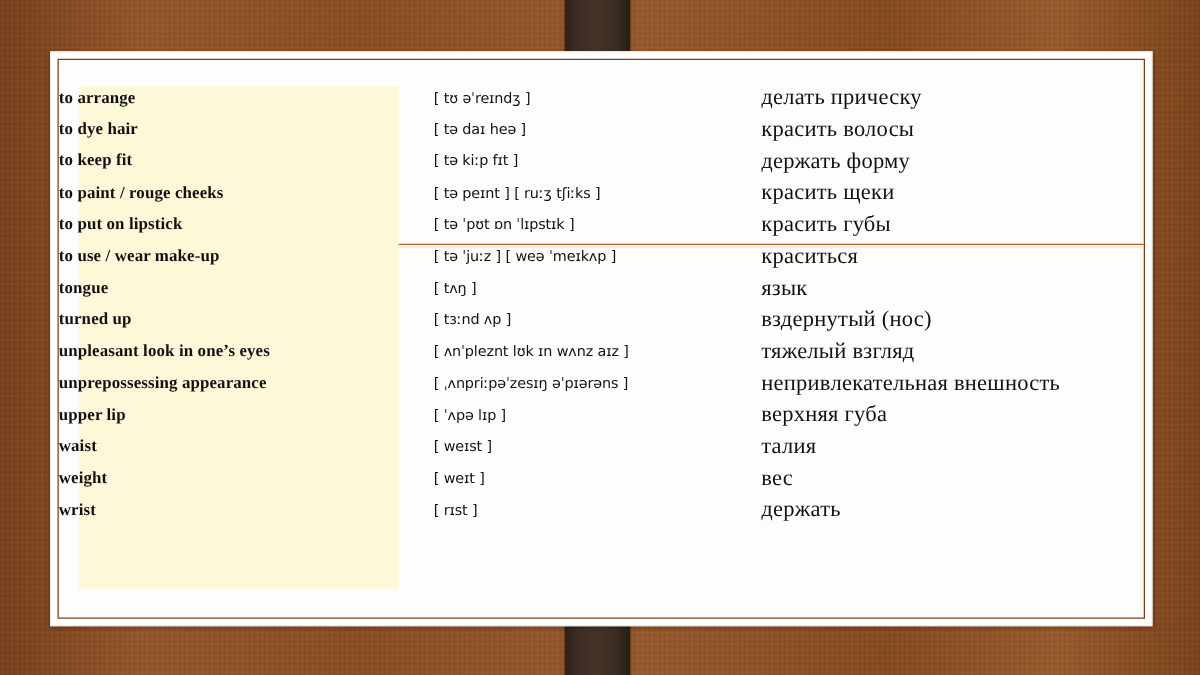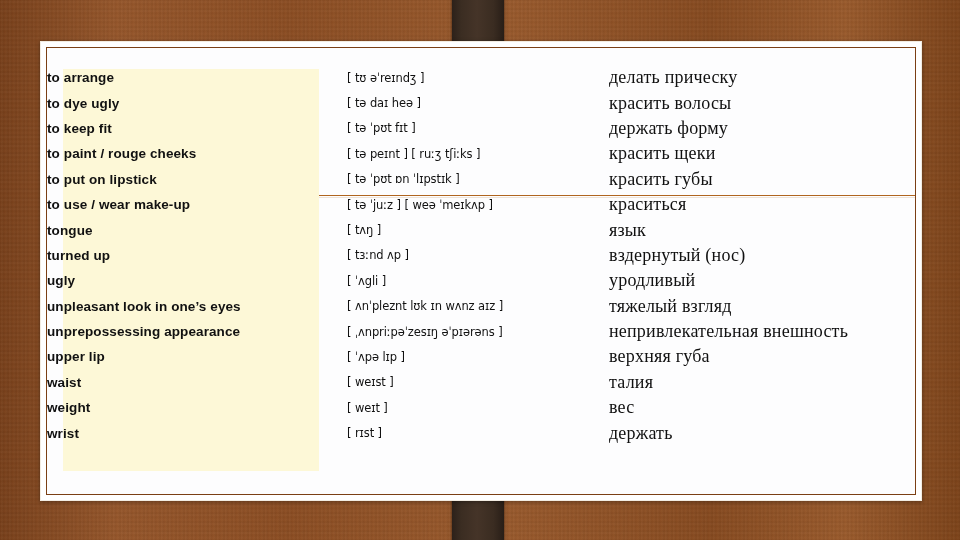--- a/index.html
+++ b/index.html
@@ -109,21 +109,21 @@
     padding: 0;
     height: 25.4px;
     vertical-align: middle;
     color: #111111;
     white-space: nowrap;
     overflow: hidden;
   }
   td.c-term {
     width: 300px;
     padding-left: 32px;
-    font-family: Liberation Sans, sans-serif;
+    font-family: Liberation Serif, serif;
     font-size: 13.5px;
     font-weight: 600;
     letter-spacing: 0.1px;
   }
   td.c-ipa {
     width: 262px;
     font-family: "DejaVu Sans", sans-serif;
     font-size: 11.5px;
     letter-spacing: -0.1px;
   }
@@ -168,27 +168,27 @@
       <div id="cream"></div>
 
       <table id="vocab">
         <tbody>
             <tr>
               <td class="c-term">to arrange</td>
               <td class="c-ipa">[ tʊ əˈreɪndʒ ]</td>
               <td class="c-ru">делать прическу</td>
             </tr>
             <tr>
-              <td class="c-term">to dye ugly</td>
+              <td class="c-term">to dye hair</td>
               <td class="c-ipa">[ tə daɪ heə ]</td>
               <td class="c-ru">красить волосы</td>
             </tr>
             <tr>
               <td class="c-term">to keep fit</td>
-              <td class="c-ipa">[ tə ˈpʊt fɪt ]</td>
+              <td class="c-ipa">[ tə kiːp fɪt ]</td>
               <td class="c-ru">держать форму</td>
             </tr>
             <tr>
               <td class="c-term">to paint / rouge cheeks</td>
               <td class="c-ipa">[ tə peɪnt ] [ ruːʒ tʃiːks ]</td>
               <td class="c-ru">красить щеки</td>
             </tr>
             <tr>
               <td class="c-term">to put on lipstick</td>
               <td class="c-ipa">[ tə ˈpʊt ɒn ˈlɪpstɪk ]</td>
@@ -203,25 +203,20 @@
               <td class="c-term">tongue</td>
               <td class="c-ipa">[ tʌŋ ]</td>
               <td class="c-ru">язык</td>
             </tr>
             <tr>
               <td class="c-term">turned up</td>
               <td class="c-ipa">[ tɜːnd ʌp ]</td>
               <td class="c-ru">вздернутый (нос)</td>
             </tr>
             <tr>
-              <td class="c-term">ugly</td>
-              <td class="c-ipa">[ ˈʌgli ]</td>
-              <td class="c-ru">уродливый</td>
-            </tr>
-            <tr>
               <td class="c-term">unpleasant look in one’s eyes</td>
               <td class="c-ipa">[ ʌnˈpleznt lʊk ɪn wʌnz aɪz ]</td>
               <td class="c-ru">тяжелый взгляд</td>
             </tr>
             <tr>
               <td class="c-term">unprepossessing appearance</td>
               <td class="c-ipa">[ ˌʌnpriːpəˈzesɪŋ əˈpɪərəns ]</td>
               <td class="c-ru">непривлекательная внешность</td>
             </tr>
             <tr>

